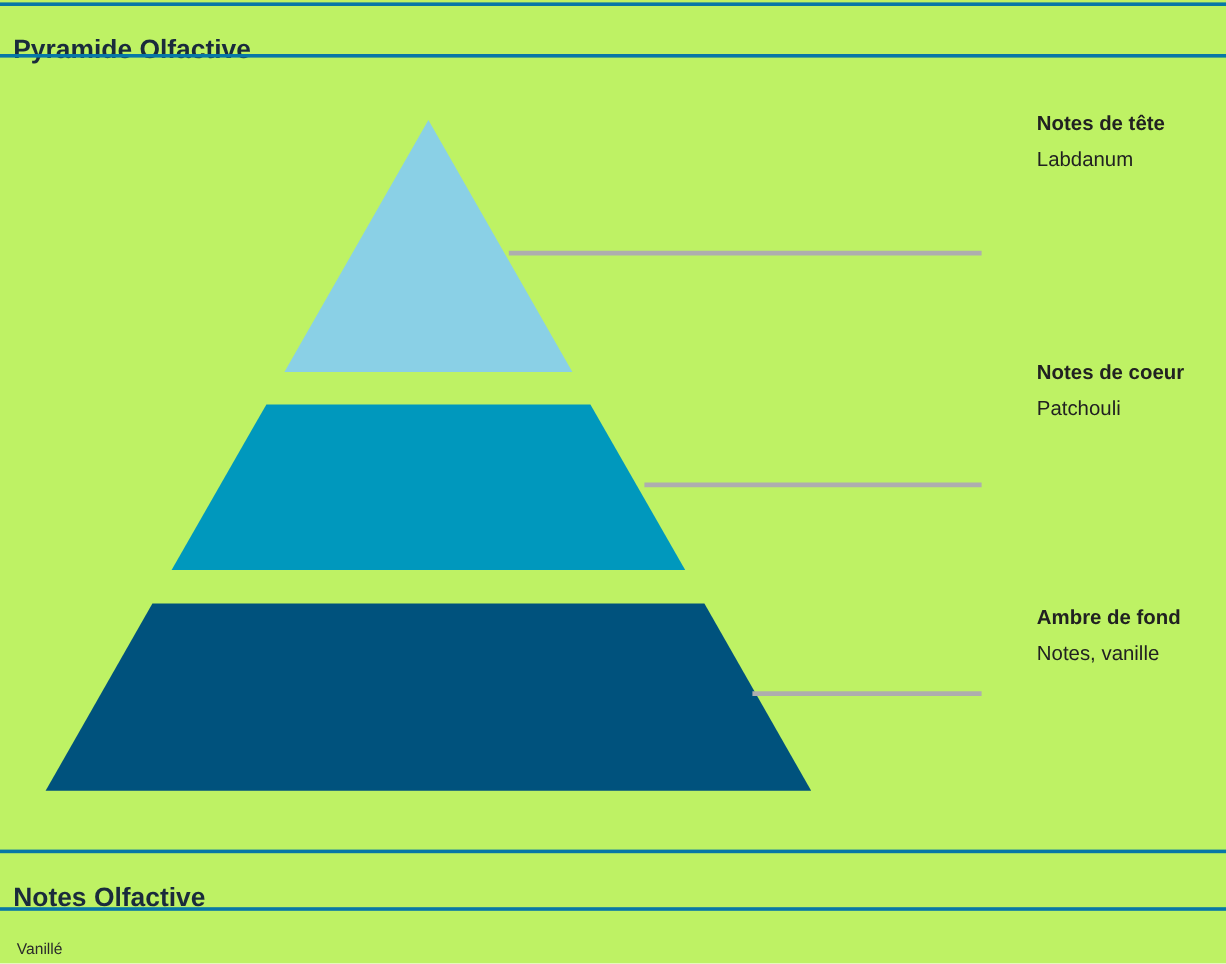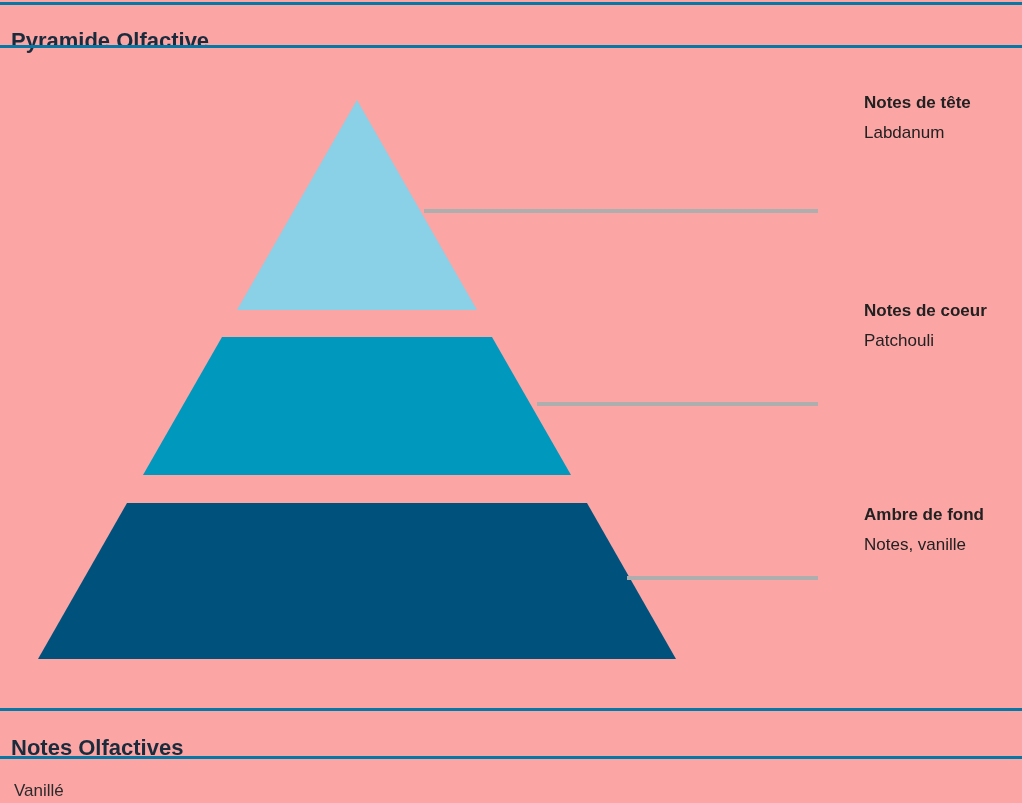--- a/index.html
+++ b/index.html
@@ -5,21 +5,21 @@
   html, body {
     margin: 0;
     padding: 0;
     background: #ffffff;
     font-family: "Liberation Sans", "DejaVu Sans", sans-serif;
   }
   .page {
     position: relative;
     width: 1022px;
     height: 803px;
-    background: #fca5a5;
+    background: #bef264;
     overflow: hidden;
   }
   .rule {
     position: absolute;
     left: 0;
     width: 1022px;
     height: 3px;
     background: #0778a6;
   }
   .rule-top        { top: 2px; }
@@ -54,21 +54,21 @@
   }
   .note-label .lbl { font-weight: bold; white-space: nowrap; }
   .note-label .val { font-weight: normal; white-space: nowrap; }
   .note-top    { top: 88px;  }
   .note-heart  { top: 296px; }
   .note-base   { top: 500px; }
   .olfactive-value {
     position: absolute;
     left: 14px;
     top: 780px;
-    font-size: 17px;
+    font-size: 13px;
     line-height: 22px;
     color: #2b2b2b;
     white-space: nowrap;
   }
 </style>
 </head>
 <body>
 
 <div class="page">
 
@@ -97,19 +97,19 @@
     <div class="val">Patchouli</div>
   </div>
 
   <div class="note-label note-base">
     <div class="lbl">Ambre de fond</div>
     <div class="val">Notes, vanille</div>
   </div>
 
   <div class="rule rule-notes-top"></div>
 
-  <h1 class="section-title title-notes">Notes Olfactives</h1>
+  <h1 class="section-title title-notes">Notes Olfactive</h1>
 
   <div class="rule rule-under-h2"></div>
 
   <div class="olfactive-value">Vanillé</div>
 
 </div>
 
 </body></html>

